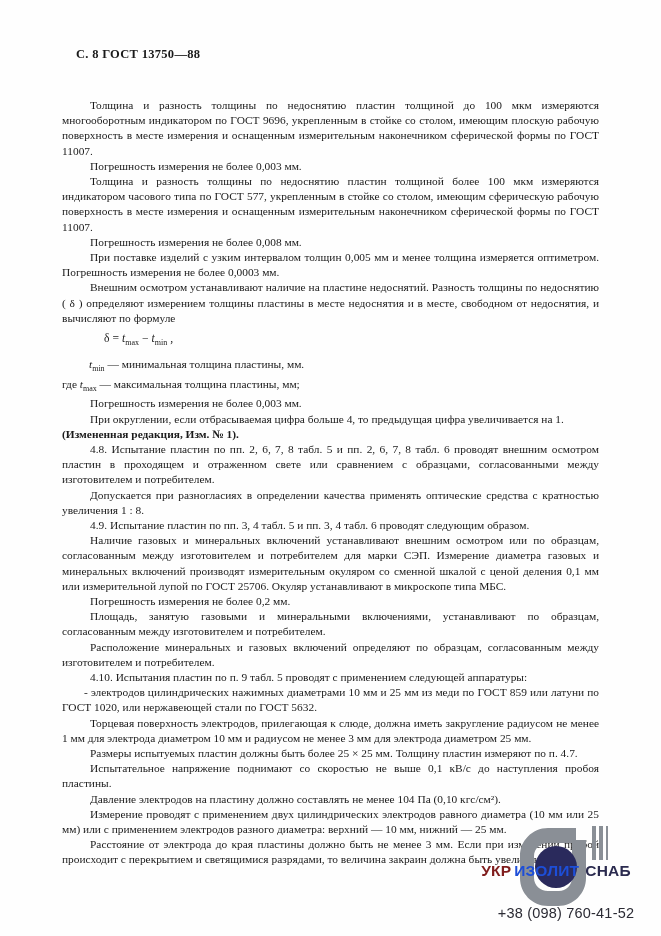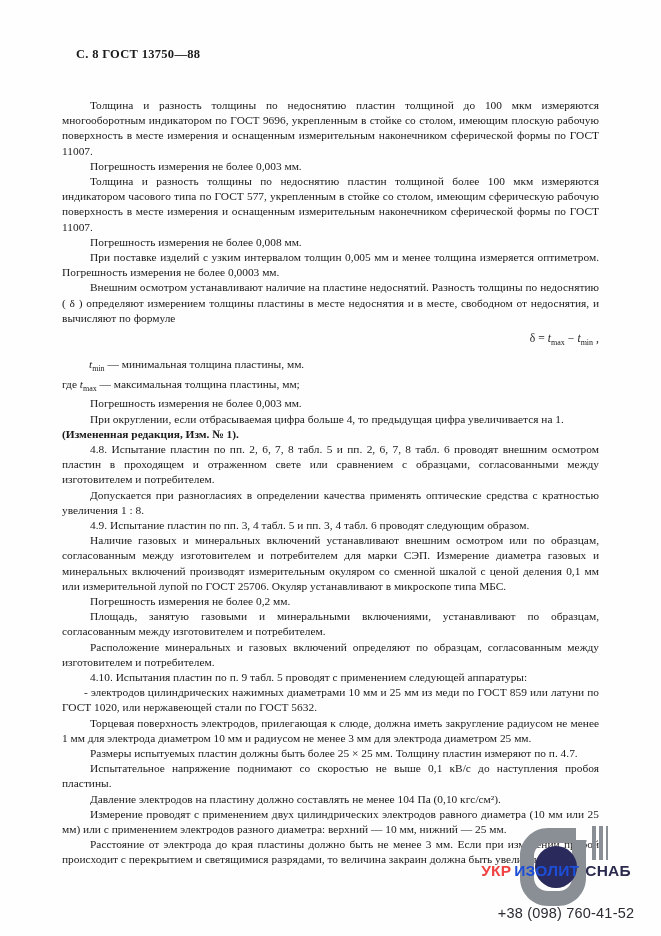--- a/index.html
+++ b/index.html
@@ -54,21 +54,21 @@
     text-indent: 22px;
   }
   p.bold {
     font-weight: bold;
   }
   .formula {
     margin: 0;
     padding: 5px 0 7px 0;
     font-size: 11.6px;
     line-height: 15px;
-    text-align: right;
+    text-align: left;
     text-indent: 0;
     font-style: normal;
     padding-left: 42px;
   }
   .formula i {
     font-style: italic;
   }
   .formula sub {
     font-size: 8px;
     font-style: normal;
@@ -117,21 +117,21 @@
     top: 38px;
     width: 196px;
     text-align: center;
     font-family: "Liberation Sans", "DejaVu Sans", sans-serif;
     font-size: 15.5px;
     font-weight: bold;
     letter-spacing: 0.2px;
     white-space: nowrap;
     z-index: 5;
   }
-  .logo-text .t-ukr { color: #ef4444; }
+  .logo-text .t-ukr { color: #7f1d1d; }
   .logo-text .t-izolit { color: #1d4ed8; }
   .logo-text .t-snab { color: #2b2b4f; }
   .lt-pad { display: inline-block; width: 3px; }
 </style>
 </head>
 <body>
 
 <div class="page">
 
   <div class="header">С. 8 ГОСТ 13750—88</div>

